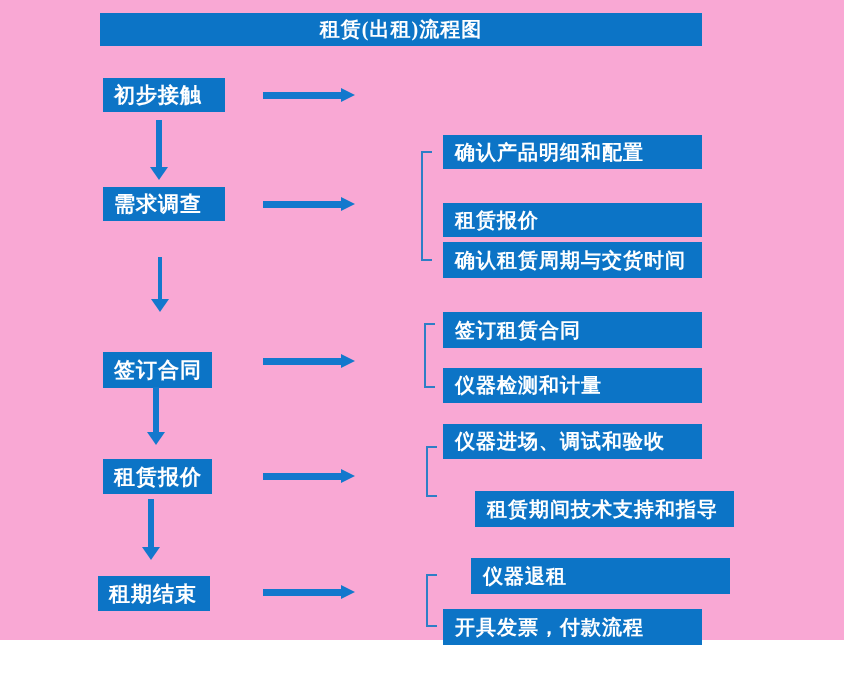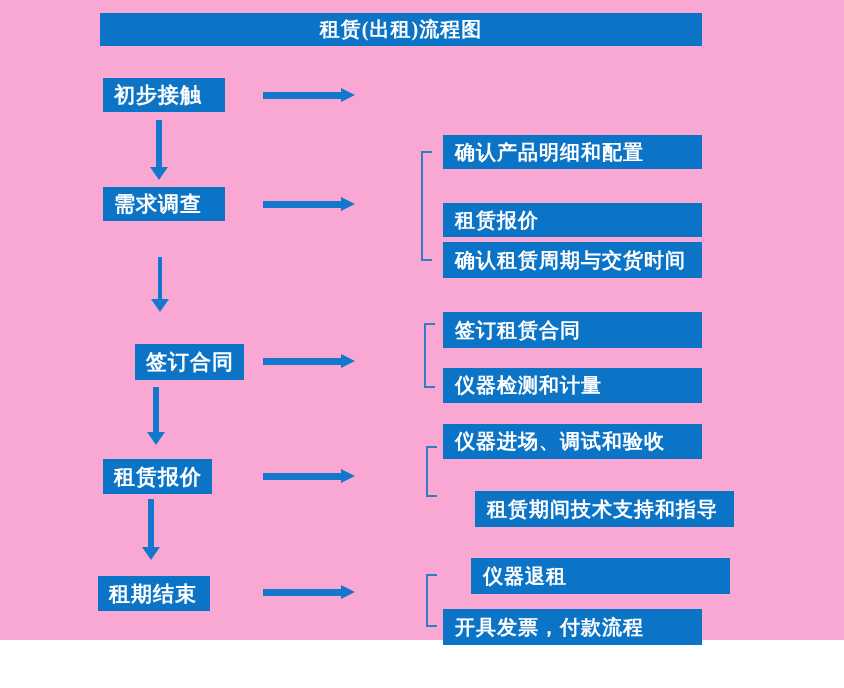--- a/index.html
+++ b/index.html
@@ -71,21 +71,21 @@
 </style>
 </head>
 <body>
 
 <div class="canvas">
 
   <div class="title-bar">租赁(出租)流程图</div>
 
   <div class="step-box" style="left:103px; top:78px;  width:122px; height:34px;">初步接触</div>
   <div class="step-box" style="left:103px; top:187px; width:122px; height:34px;">需求调查</div>
-  <div class="step-box" style="left:103px; top:344px; width:109px; height:36px;margin-left:32px;">签订合同</div>
+  <div class="step-box" style="left:103px; top:352px; width:109px; height:36px;">签订合同</div>
   <div class="step-box" style="left:103px; top:459px; width:109px; height:35px;">租赁报价</div>
   <div class="step-box" style="left:98px;  top:576px; width:112px; height:35px;">租期结束</div>
 
   <div class="detail-box" style="top:135px; height:34px;">确认产品明细和配置</div>
   <div class="detail-box" style="top:203px; height:34px;">租赁报价</div>
   <div class="detail-box" style="top:242px; height:36px;">确认租赁周期与交货时间</div>
   <div class="detail-box" style="top:312px; height:36px;">签订租赁合同</div>
   <div class="detail-box" style="top:368px; height:35px;">仪器检测和计量</div>
   <div class="detail-box" style="top:424px; height:35px;">仪器进场、调试和验收</div>
   <div class="detail-box" style="top:491px; height:36px;margin-left:32px;">租赁期间技术支持和指导</div>

